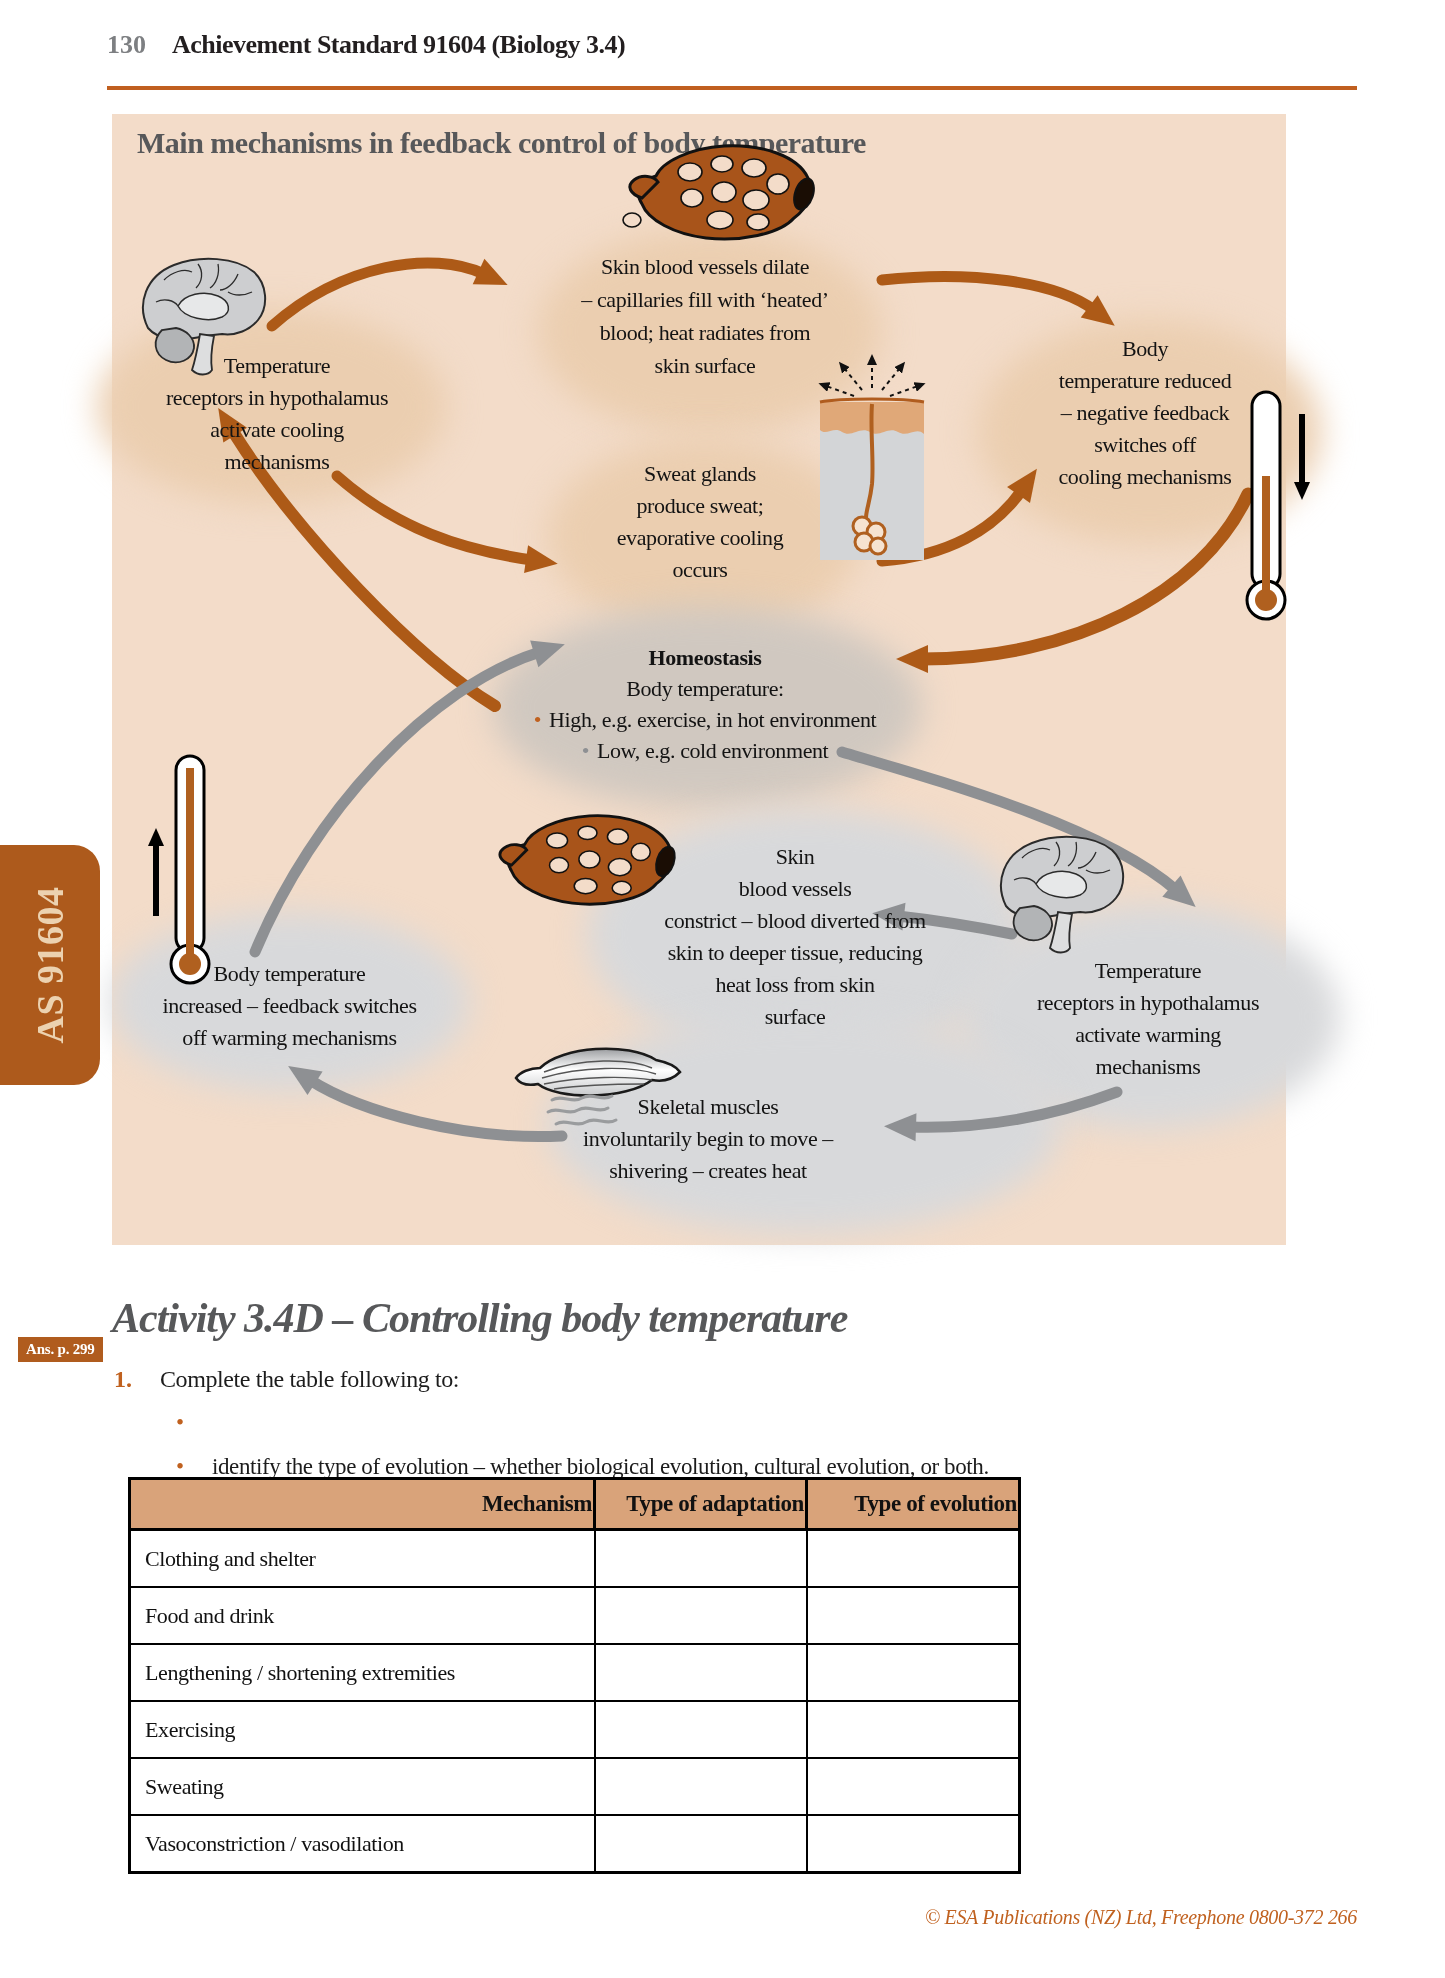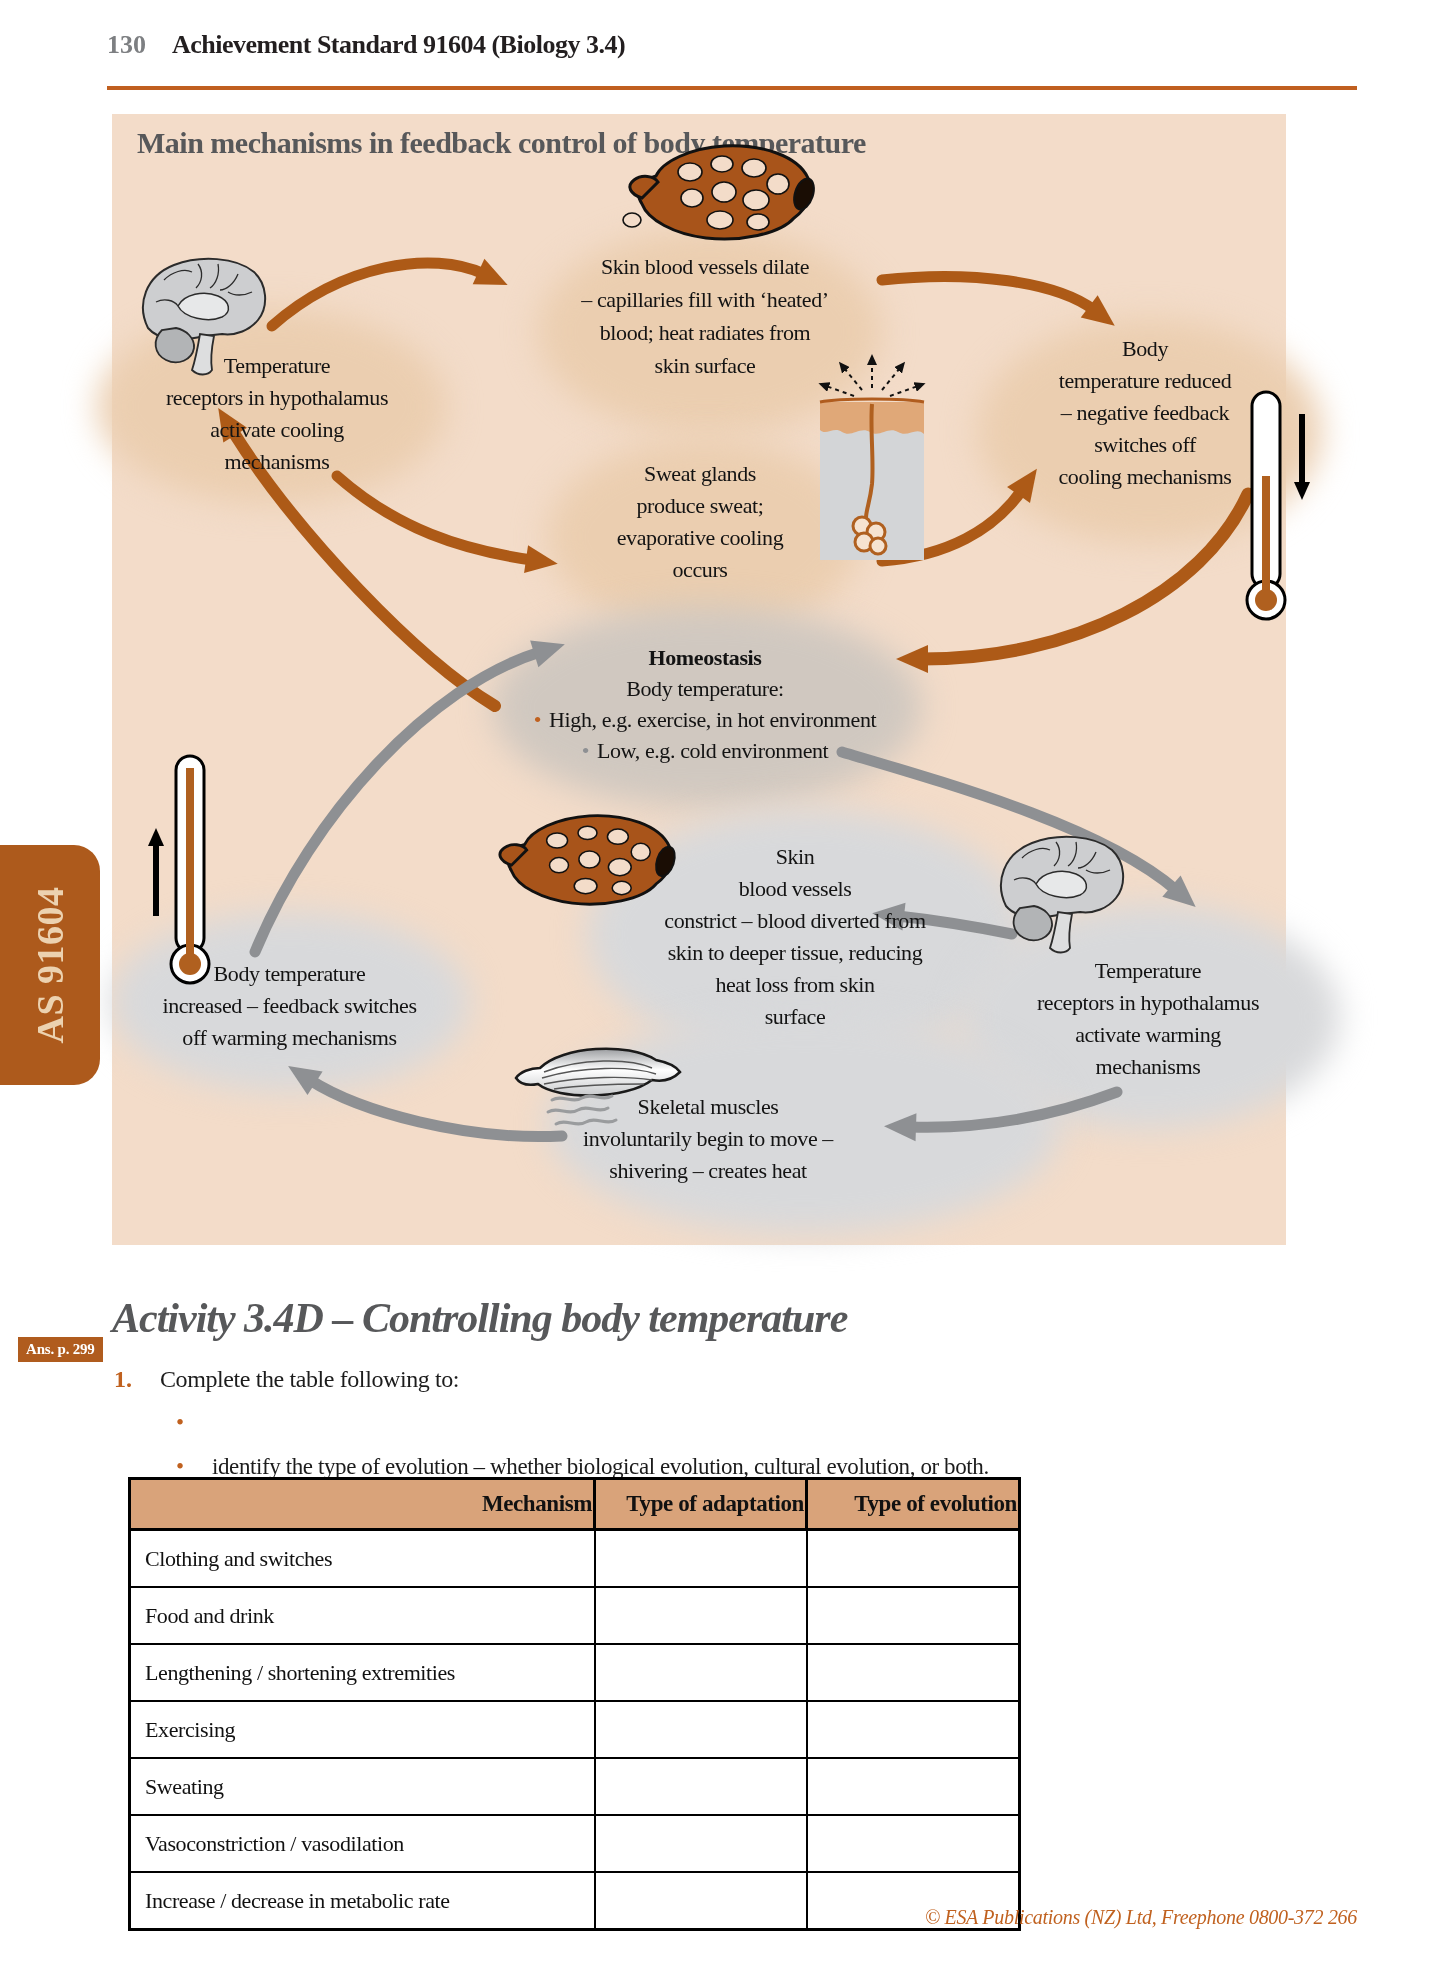--- a/index.html
+++ b/index.html
@@ -315,21 +315,21 @@
       </colgroup>
     <thead>
       <tr>
         <th>Mechanism</th>
         <th>Type of adaptation</th>
         <th>Type of evolution</th>
       </tr>
     </thead>
     <tbody>
       <tr>
-        <td>Clothing and switches</td>
+        <td>Clothing and shelter</td>
         <td></td>
         <td></td>
       </tr>
       <tr>
         <td>Food and drink</td>
         <td></td>
         <td></td>
       </tr>
       <tr>
         <td>Lengthening / shortening extremities</td>
@@ -341,25 +341,20 @@
         <td></td>
         <td></td>
       </tr>
       <tr>
         <td>Sweating</td>
         <td></td>
         <td></td>
       </tr>
       <tr>
         <td>Vasoconstriction / vasodilation</td>
-        <td></td>
-        <td></td>
-      </tr>
-      <tr>
-        <td>Increase / decrease in metabolic rate</td>
         <td></td>
         <td></td>
       </tr>
     </tbody>
   </table>
 
   <div class="footer">© ESA Publications (NZ) Ltd, Freephone 0800-372 266</div>
 </div>
 
 </body></html>

